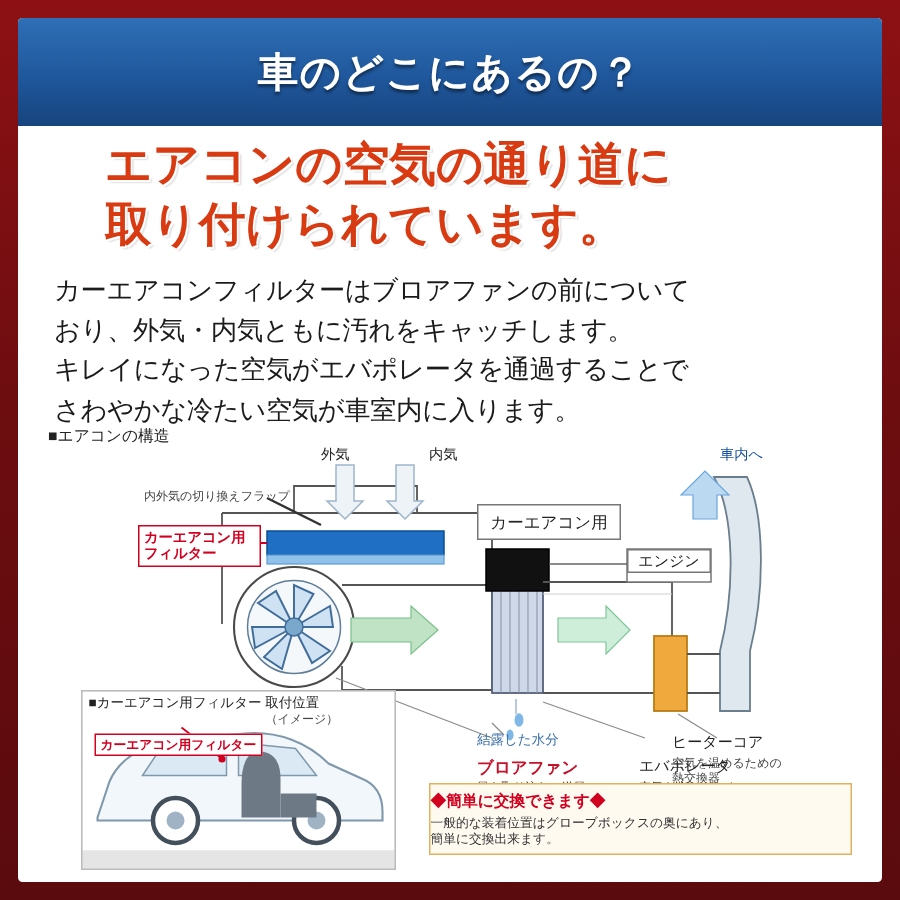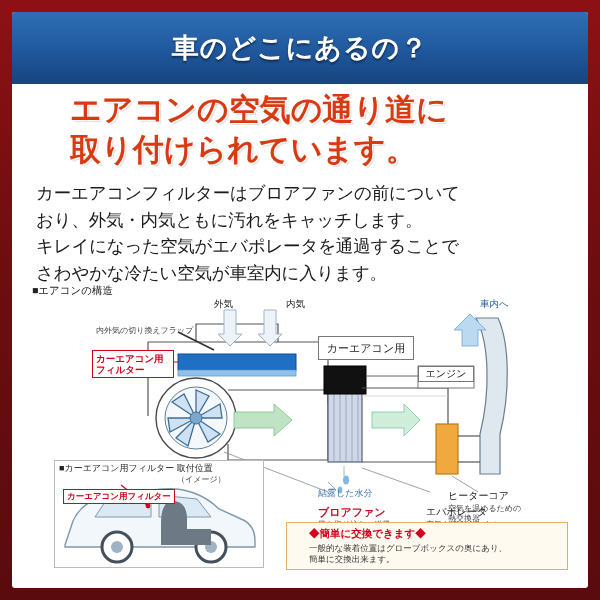--- a/index.html
+++ b/index.html
@@ -62,27 +62,27 @@
     position:absolute;border:1.6px solid #d2001f;background:#fff;
     color:#d2001f;font-weight:bold;font-size:9.5px;line-height:1.2;
     padding:2px 3px;box-sizing:border-box;
   }
   .graybox{
     position:absolute;border:1.2px solid #777;background:#fff;
     font-size:11px;color:#222;display:flex;align-items:center;justify-content:center;
     box-sizing:border-box;
   }
   .photo{
-    position:absolute;left:26px;top:176px;width:210px;height:108px;
+    position:absolute;left:26px;top:176px;width:210px;height:120px;
     border:1px solid #bbb;background:#e5e5e5;box-sizing:border-box;overflow:hidden;
   }
   .note{
     position:absolute;left:258px;top:238px;width:282px;height:48px;
     border:1px solid #e0b15f;background:#fffaf0;box-sizing:border-box;
-    padding:4px 22px;
+    padding:4px 0;
   }
   .note-t{font-size:10.5px;color:#d2001f;font-weight:bold;}
   .note-b{font-size:8.5px;color:#333;line-height:1.35;margin-top:2px;}
 </style>
 </head>
 <body>
 
 <div id="page">
   <div class="inner">
 

